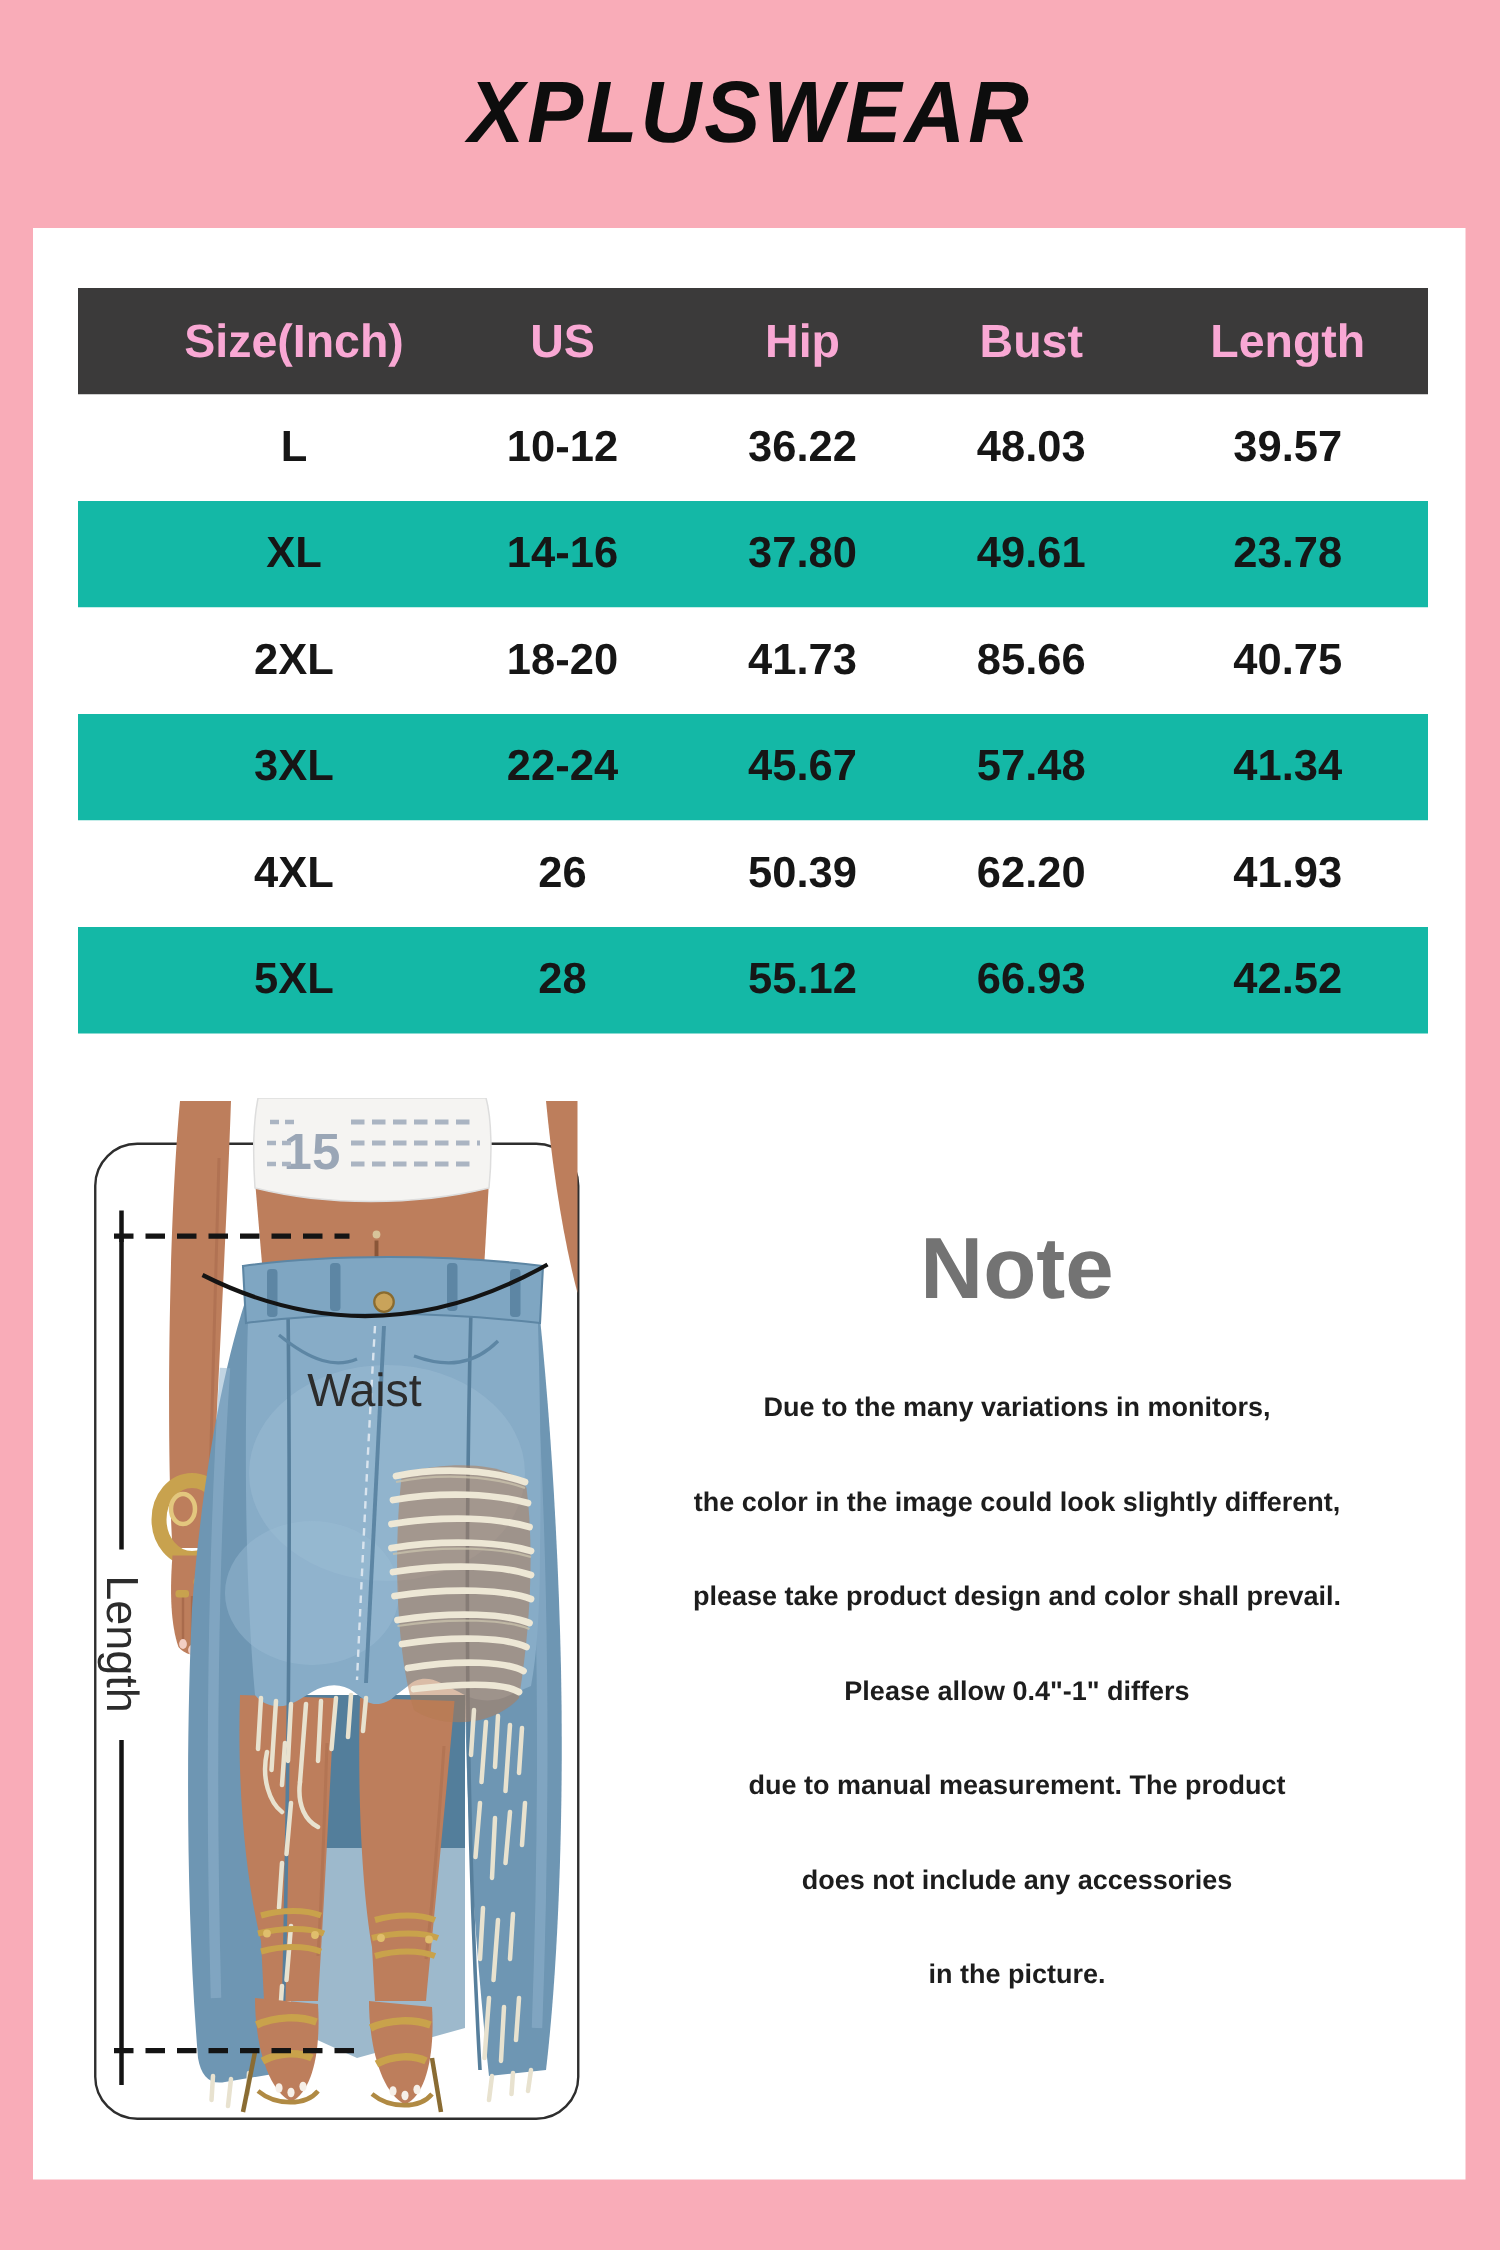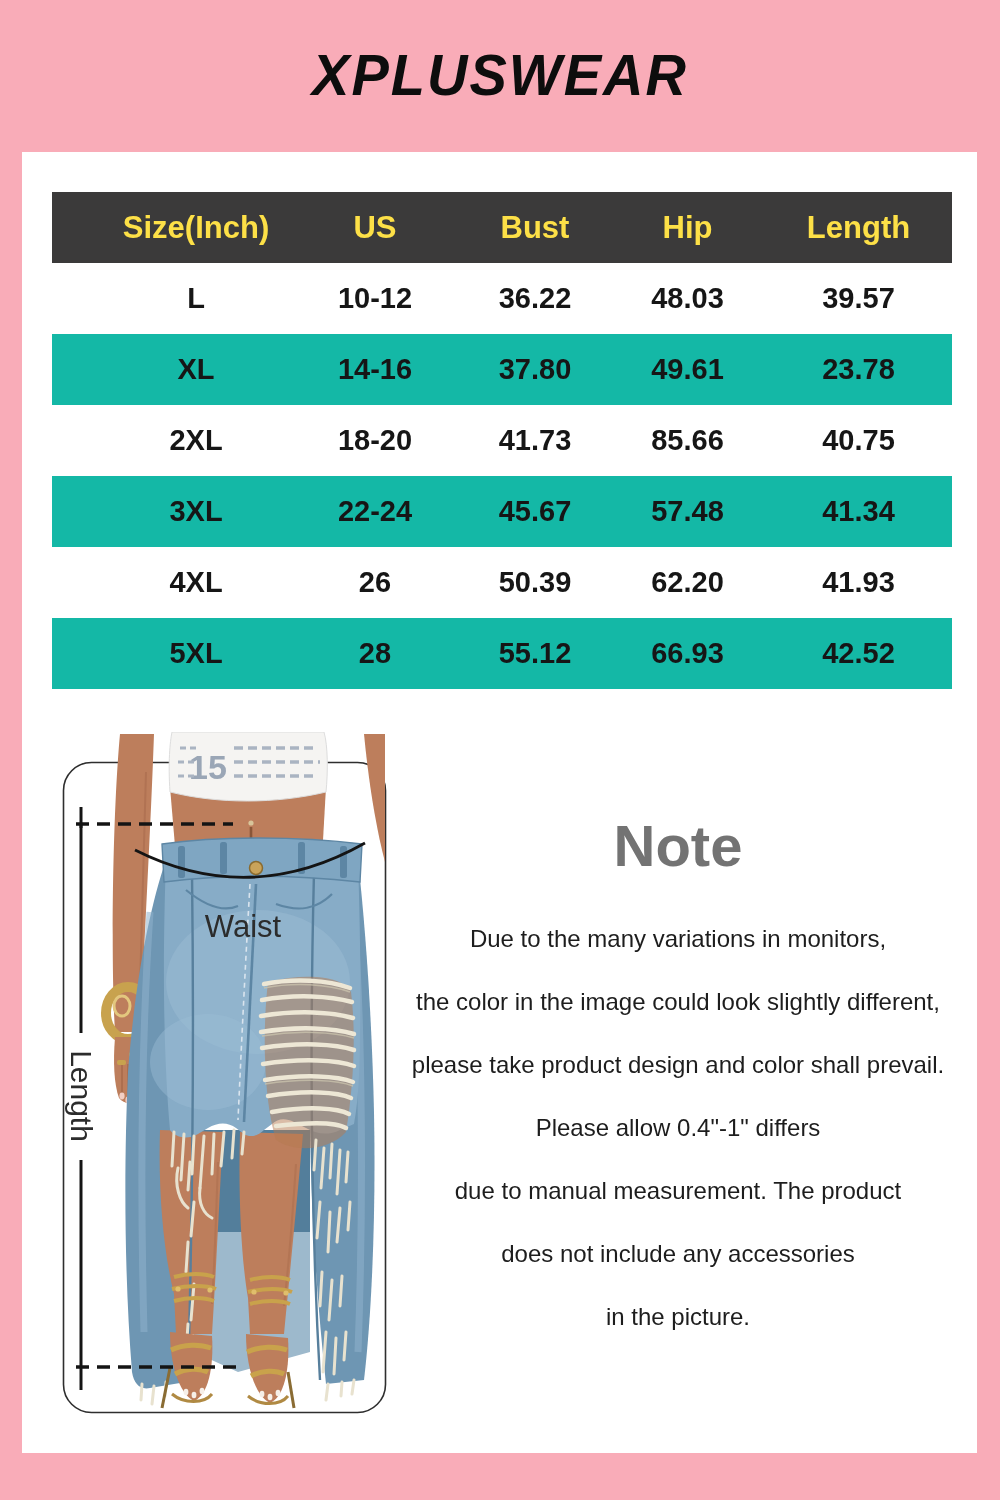--- a/index.html
+++ b/index.html
@@ -29,46 +29,46 @@
     height:71px;
   }
   .trow.head { background:#3B3A3A; }
   .trow.pink { background:#14b8a6; }
   .trow.white { background:#ffffff; }
   .cell {
     display:flex; align-items:center; justify-content:center;
     font-weight:700; font-size:29px; color:#161616;
   }
   .cell.first { padding-left:50px; }
-  .head .cell { color:#fde047; font-size:31px; }
+  .head .cell { color:#f9a8d4; font-size:31px; }
   .figure-wrap { position:absolute; left:36px; top:580px; width:335px; height:690px; }
   .note-block {
     position:absolute; left:370px; top:660px; width:572px;
     text-align:center;
   }
   .note-title { font-size:58px; font-weight:800; color:#737373; }
   .note-lines { position:absolute; left:370px; top:755px; width:572px; }
   .note-line {
     height:63px; display:flex; align-items:center; justify-content:center;
-    font-size:24px; font-weight:400; color:#1d1d1d; white-space:nowrap;
+    font-size:18px; font-weight:700; color:#1d1d1d; white-space:nowrap;
   }
 </style>
 </head>
 <body>
 
 <div class="logo">XPLUSWEAR</div>
 
 <div class="card">
 
   <div class="size-table">
     <div class="trow head">
       <div class="cell first">Size(Inch)</div>
       <div class="cell">US</div>
+      <div class="cell">Hip</div>
       <div class="cell">Bust</div>
-      <div class="cell">Hip</div>
       <div class="cell">Length</div>
     </div>
     <div class="trow white">
       <div class="cell first">L</div>
       <div class="cell">10-12</div>
       <div class="cell">36.22</div>
       <div class="cell">48.03</div>
       <div class="cell">39.57</div>
     </div>
     <div class="trow pink">

